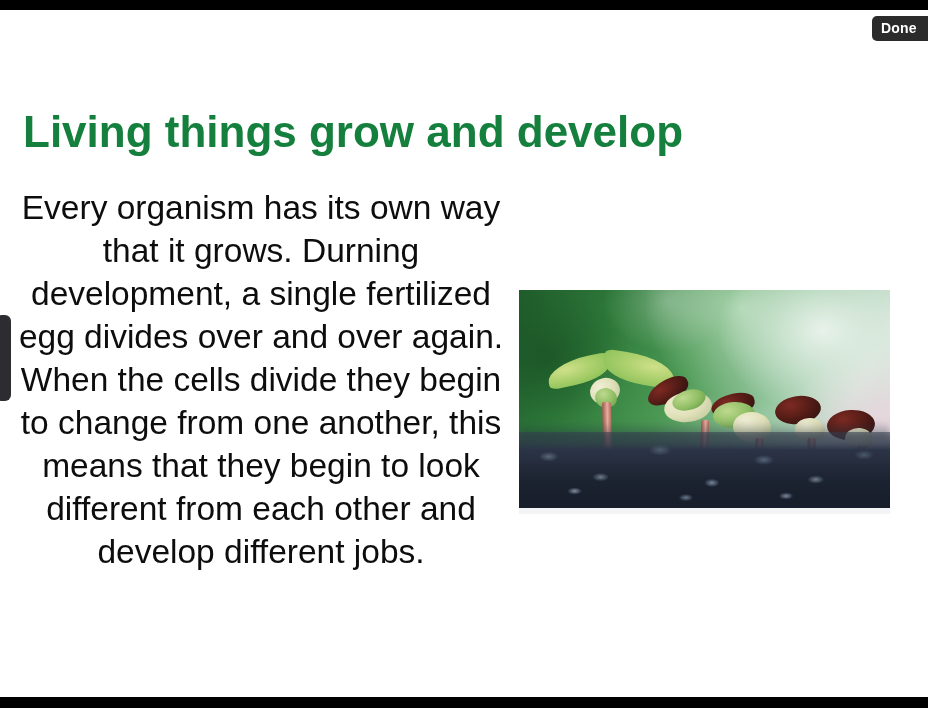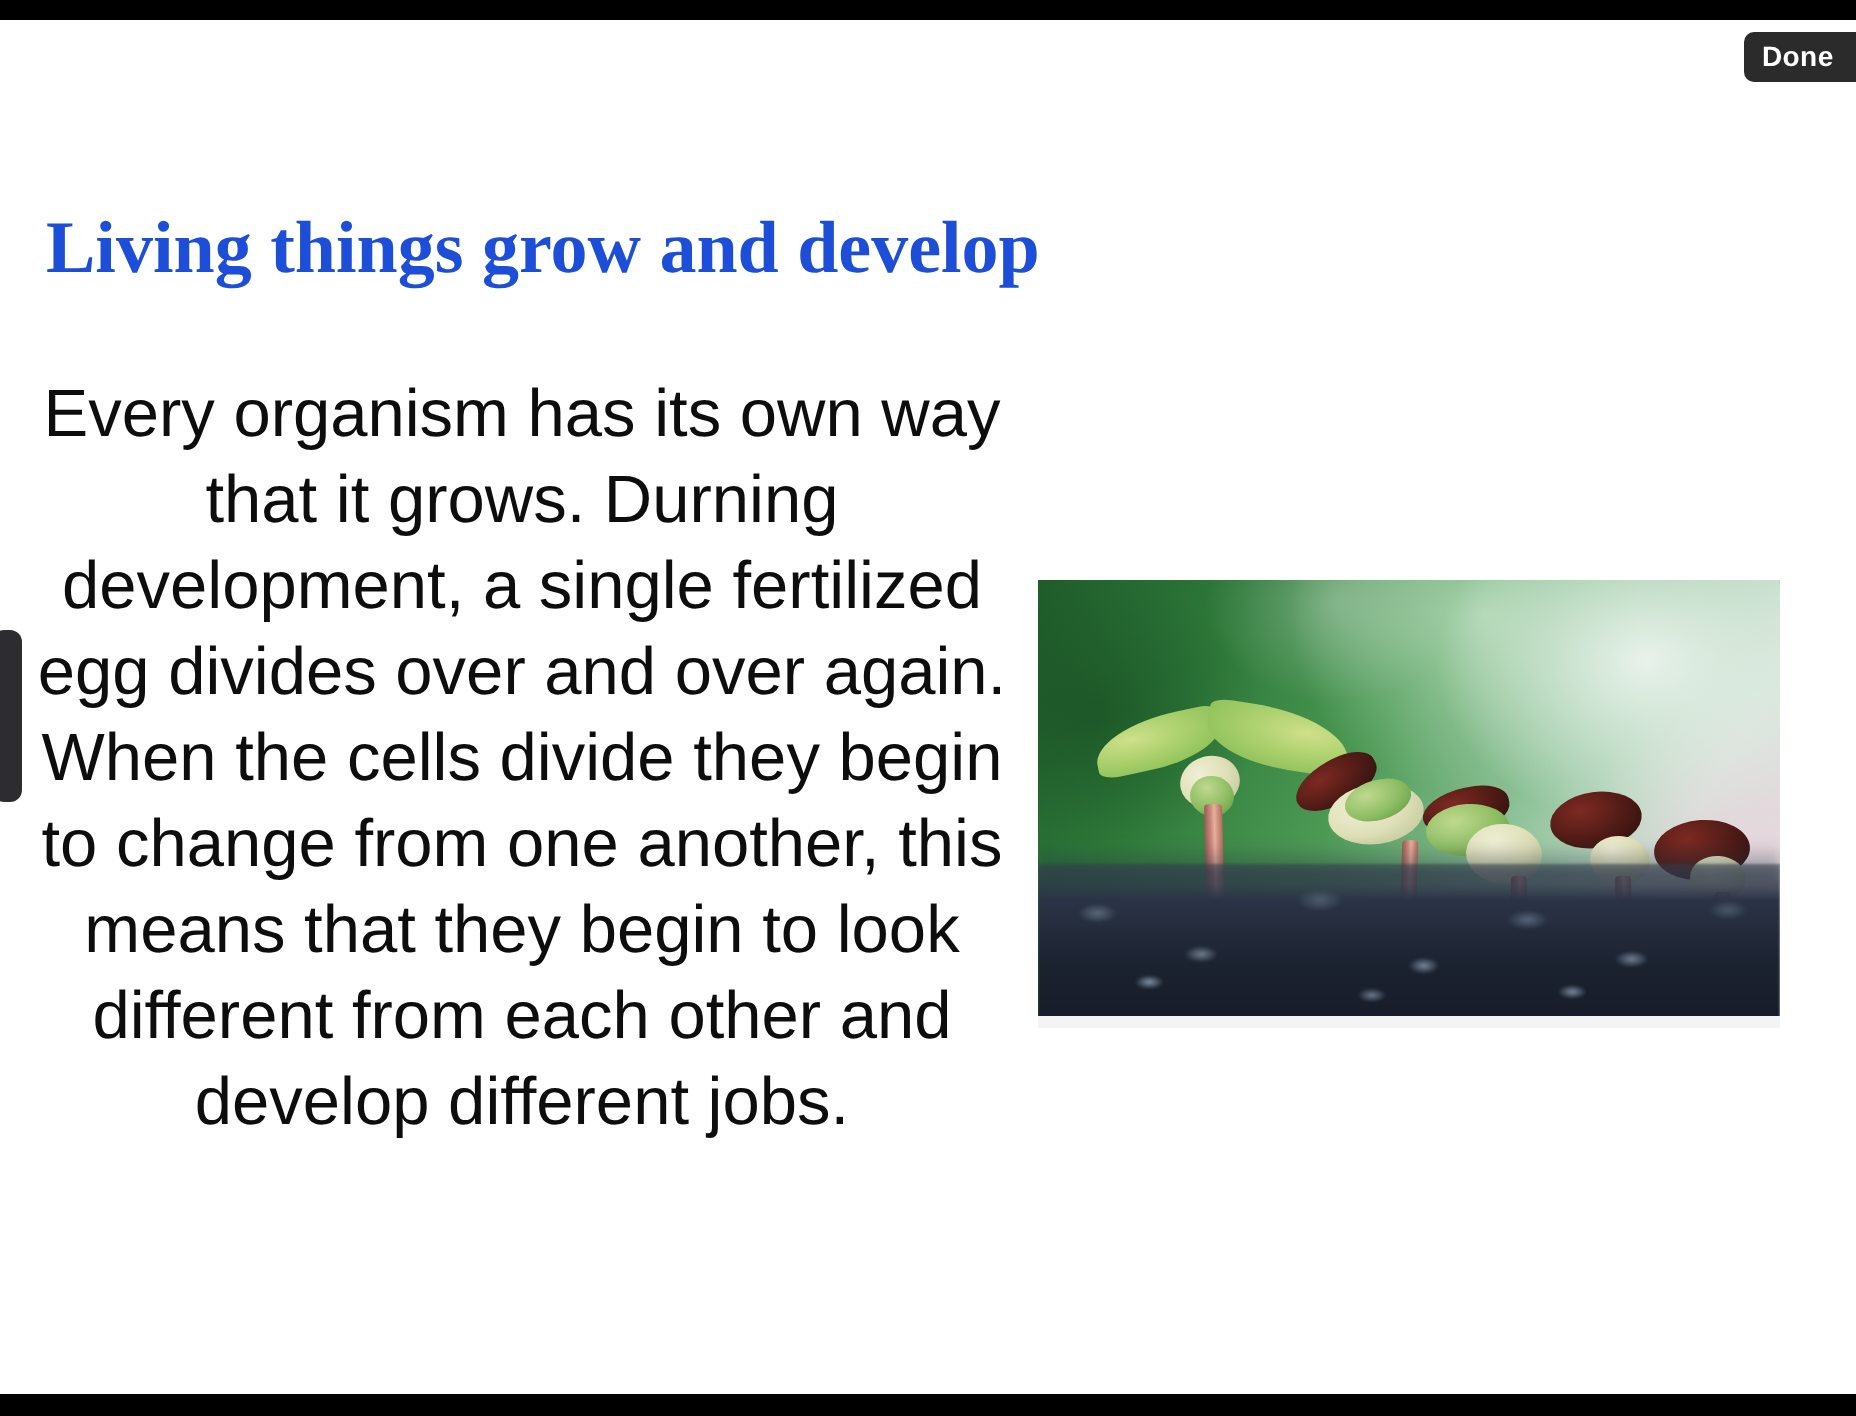--- a/index.html
+++ b/index.html
@@ -64,25 +64,24 @@
     background: #2d2d31;
     border-radius: 6px;
     cursor: pointer;
   }
 
   
   #slide-title {
     position: absolute;
     left: 23px; top: 68px;
     width: 800px;
-    font-size: 37px;
-    color: #1d4ed8;
+    font-size: 44px;
+    color: #15803d;
     letter-spacing: 0px;
     white-space: nowrap;
-    font-family: Liberation Serif, serif;
   }
   #slide-body {
     position: absolute;
     left: 11px; top: 176px;
     width: 500px;
     font-size: 33.5px;
     line-height: 43px;
     color: #0d0d0d;
     text-align: center;
     word-spacing: 0px;

